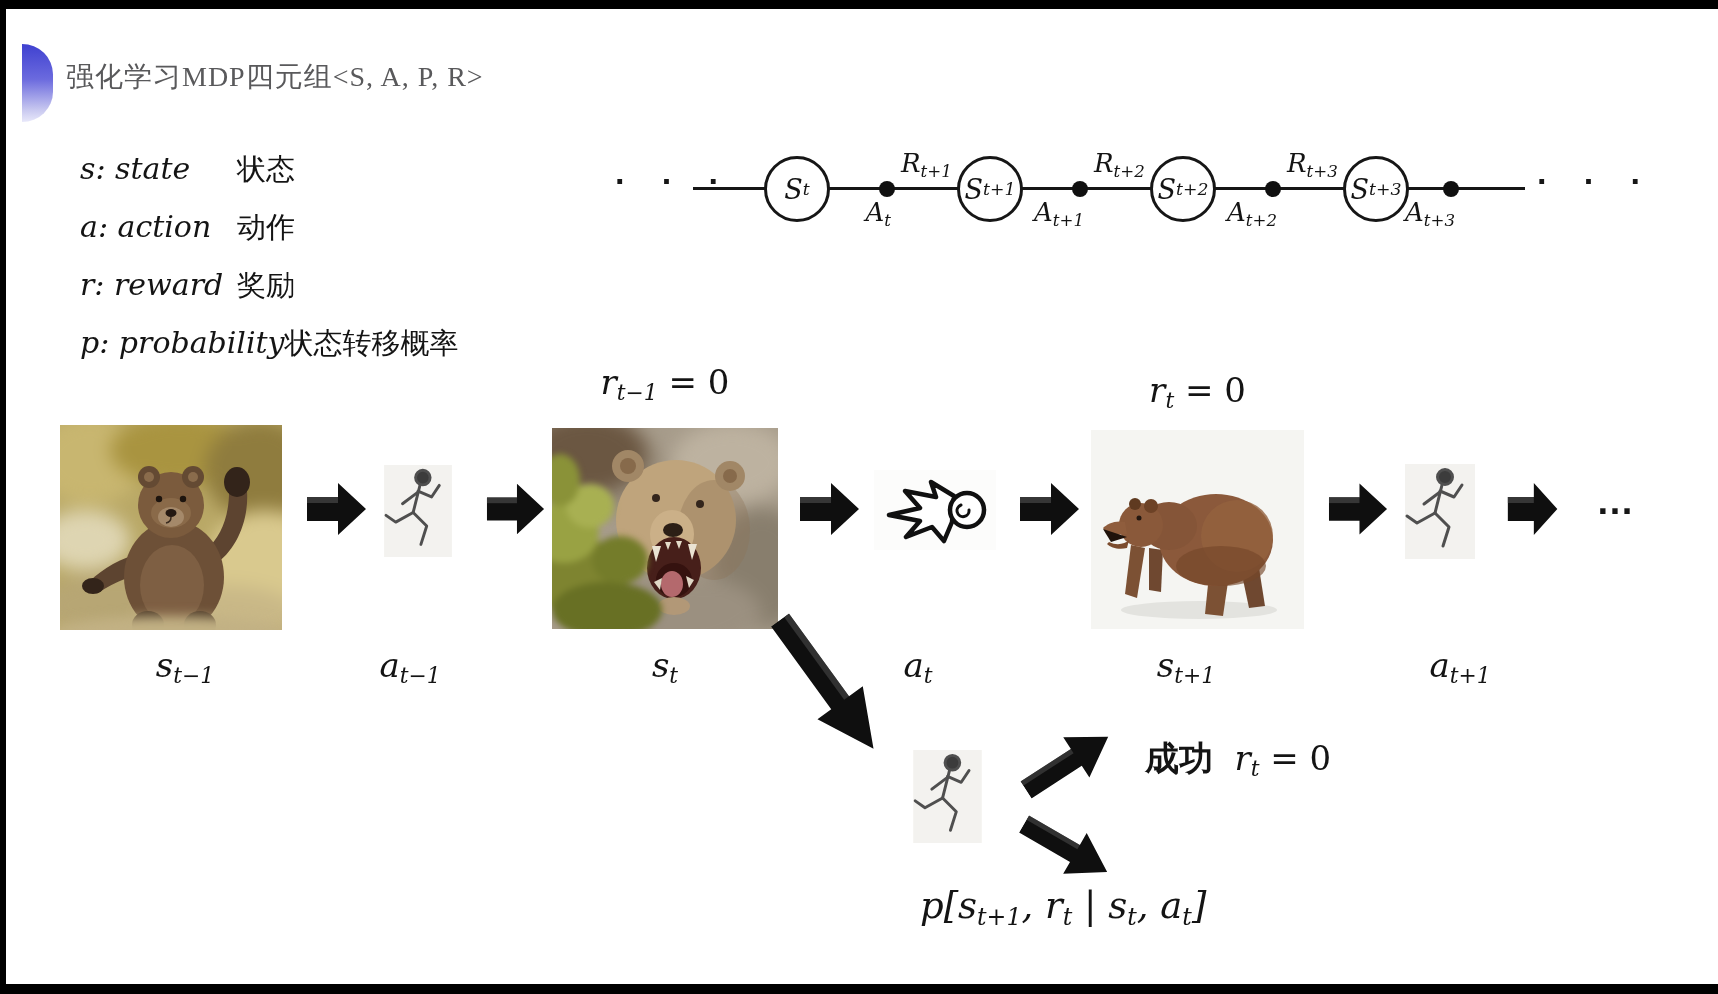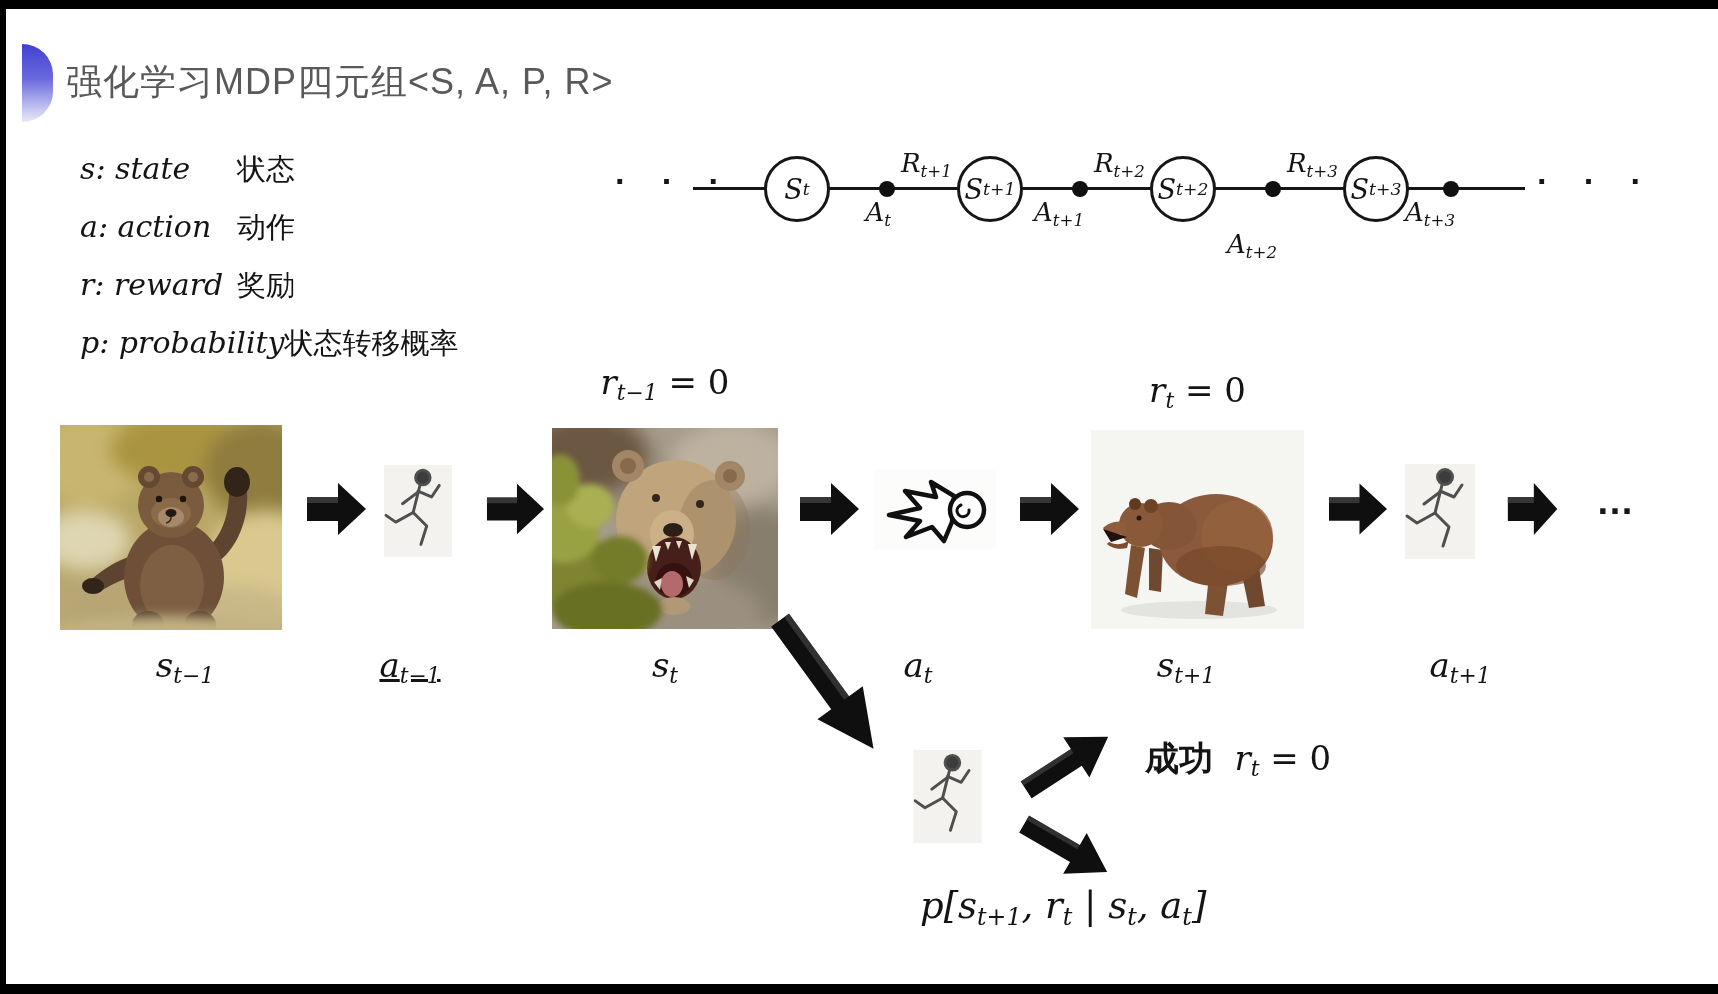--- a/index.html
+++ b/index.html
@@ -1,20 +1,20 @@
 <!DOCTYPE html>
 <html><head>
 <meta charset="utf-8">
 <style>
   html,body{margin:0;padding:0;background:#000;}
   .viewport{position:relative;width:1718px;height:994px;background:#ffffff;overflow:hidden;
             font-family:"Liberation Sans","DejaVu Sans",sans-serif;}
   .bar{position:absolute;background:#000;}
   .abs{position:absolute;}
-  .title{font-size:36px;color:#59595b;letter-spacing:1px;white-space:nowrap;}
+  .title{font-size:28px;color:#59595b;letter-spacing:1px;white-space:nowrap;font-family:Liberation Serif, serif;}
   .halfdisc{position:absolute;left:22px;top:44px;width:31px;height:78px;
             border-radius:0 40px 40px 0 / 0 39px 39px 0;
             background:linear-gradient(180deg,#3f41d0 0%,#6b6ade 45%,#c9c9f0 85%,#e8e8fa 100%);}
   .math{font-family:"DejaVu Serif","Liberation Serif",serif;font-style:italic;color:#141414;}
   .upright{font-style:normal;}
   .sub{font-size:0.64em;font-style:italic;vertical-align:-0.28em;}
   .cjk{font-family:"DejaVu Sans","Liberation Sans",sans-serif;font-style:normal;color:#141414;}
   .defrow{position:absolute;left:80px;font-size:30px;white-space:nowrap;}
   .defsym{display:inline-block;min-width:157px;}
   .defmean{font-size:29px;font-weight:500;}
@@ -82,21 +82,21 @@
     <div class="chain-dot" style="left:497px;top:41px;"></div>
     <div class="chain-dot" style="left:690px;top:41px;"></div>
     <div class="chain-dot" style="left:868px;top:41px;"></div>
 
     <div class="chain-lbl math" style="left:260px;top:57px;width:56px;text-align:right;">
       <span>A</span><span class="sub">t</span>
     </div>
     <div class="chain-lbl math" style="left:443px;top:57px;width:66px;text-align:right;">
       <span>A</span><span class="sub">t+1</span>
     </div>
-    <div class="chain-lbl math" style="left:636px;top:57px;width:66px;text-align:right;margin-top:32px;">
+    <div class="chain-lbl math" style="left:636px;top:57px;width:66px;text-align:right;">
       <span>A</span><span class="sub">t+2</span>
     </div>
     <div class="chain-lbl math" style="left:814px;top:57px;width:66px;text-align:right;">
       <span>A</span><span class="sub">t+3</span>
     </div>
 
     <div class="chain-lbl math" style="left:326px;top:8px;">
       <span>R</span><span class="sub">t+1</span>
     </div>
     <div class="chain-lbl math" style="left:519px;top:8px;">
@@ -271,21 +271,21 @@
   <svg class="abs" style="left:1507px;top:477px;" width="52" height="64" viewBox="0 0 62 64" preserveAspectRatio="none">
     <polygon points="1,20 32,20 32,6 60,32 32,58 32,44 1,44" fill="#0f0f0f"></polygon>
     <polygon points="1,20 32,20 32,26 1,26" fill="#474747" opacity="0.7"></polygon>
   </svg>
 
   <span class="abs" style="left:1596px;top:480px;font-size:38px;font-weight:700;color:#161616;">…</span>
 
   <div class="seq-lbl math" style="left:125px;top:645px;">
     <span>s</span><span class="sub">t−1</span>
   </div>
-  <div class="seq-lbl math" style="left:350px;top:645px;text-decoration:underline;">
+  <div class="seq-lbl math" style="left:350px;top:645px;">
     <span>a</span><span class="sub">t−1</span>
   </div>
   <div class="seq-lbl math" style="left:605px;top:645px;">
     <span>s</span><span class="sub">t</span>
   </div>
   <div class="seq-lbl math" style="left:858px;top:645px;">
     <span>a</span><span class="sub">t</span>
   </div>
   <div class="seq-lbl math" style="left:1126px;top:645px;">
     <span>s</span><span class="sub">t+1</span>

